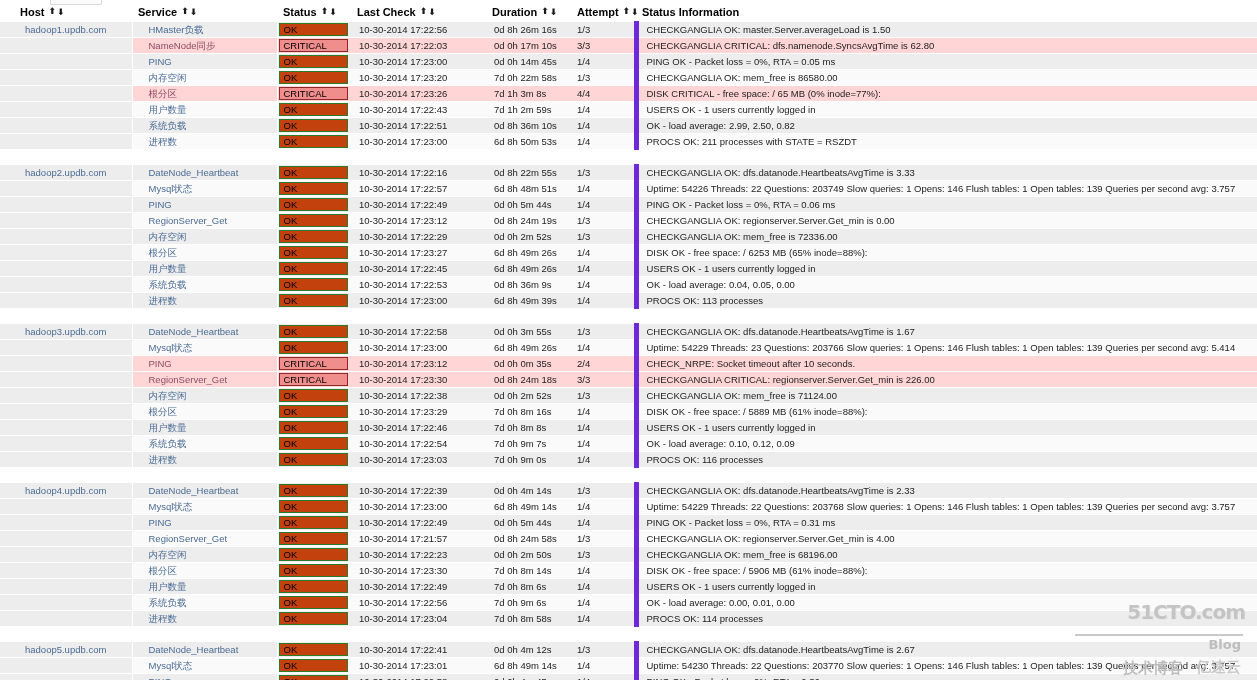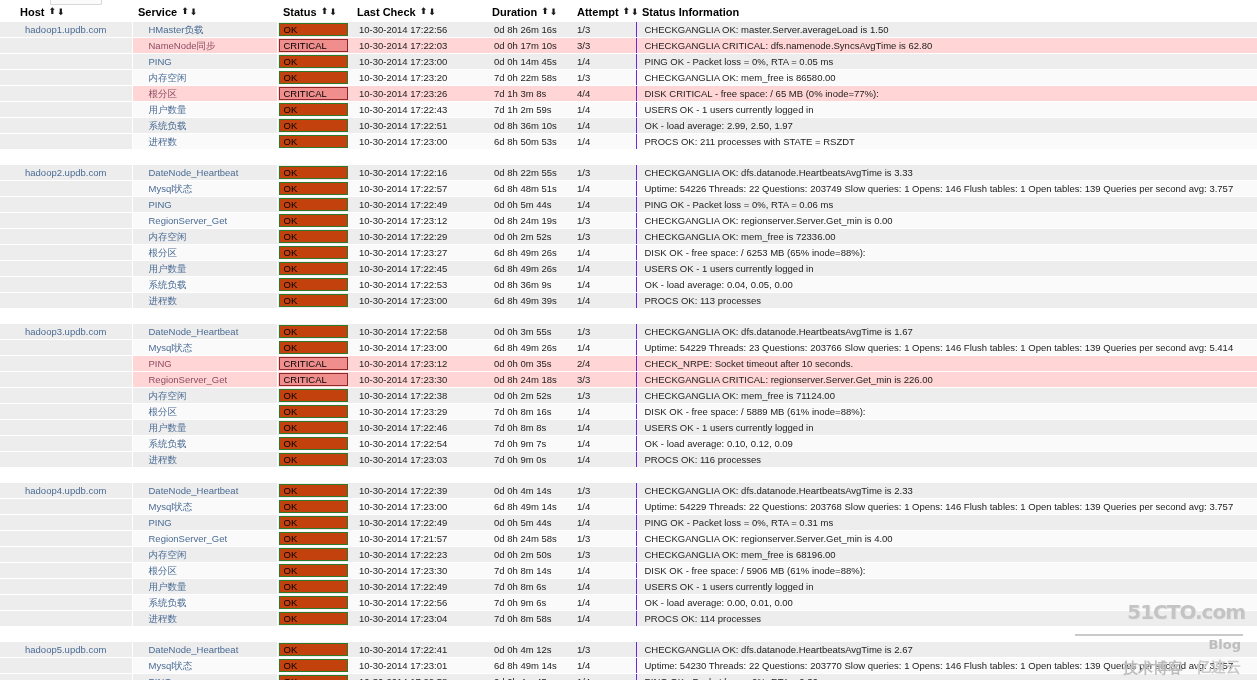--- a/index.html
+++ b/index.html
@@ -117,21 +117,21 @@
     padding-left: 4px;
     border: 1px solid #2f2f2f;
     width: 69px;
   }
   .status-chip.ok       { background: #c2410c; border-color: #2d7a28; }
   .status-chip.critical { background: #f08e8e; border-color: #8c2727; }
 
   td.check-cell  { padding-left: 8px; }
   td.dur-cell    { padding-left: 8px; }
   td.att-cell    { padding-left: 6px; }
-  td.info-cell   { padding-left: 8px; border-left: 1px solid #6d28d9; }
+  td.info-cell   { padding-left: 8px; border-left: 5px solid #6d28d9; }
 
   
   tr.group-gap td {
     height: 4px;
     background: #ffffff !important;
     border: none;
     padding: 0;
   }
 
   
@@ -279,21 +279,21 @@
         </tr>
         <tr class="r-odd">
           <td class="host-cell blank">&nbsp;</td>
           <td class="service-cell">系统负载</td>
           <td class="status-cell">
             <span class="status-chip ok">OK</span>
           </td>
           <td class="check-cell">10-30-2014 17:22:51</td>
           <td class="dur-cell">0d 8h 36m 10s</td>
           <td class="att-cell">1/4</td>
-          <td class="info-cell">OK - load average: 2.99, 2.50, 1.97</td>
+          <td class="info-cell">OK - load average: 2.99, 2.50, 0.82</td>
         </tr>
         <tr class="r-even">
           <td class="host-cell blank">&nbsp;</td>
           <td class="service-cell">进程数</td>
           <td class="status-cell">
             <span class="status-chip ok">OK</span>
           </td>
           <td class="check-cell">10-30-2014 17:23:00</td>
           <td class="dur-cell">6d 8h 50m 53s</td>
           <td class="att-cell">1/4</td>

